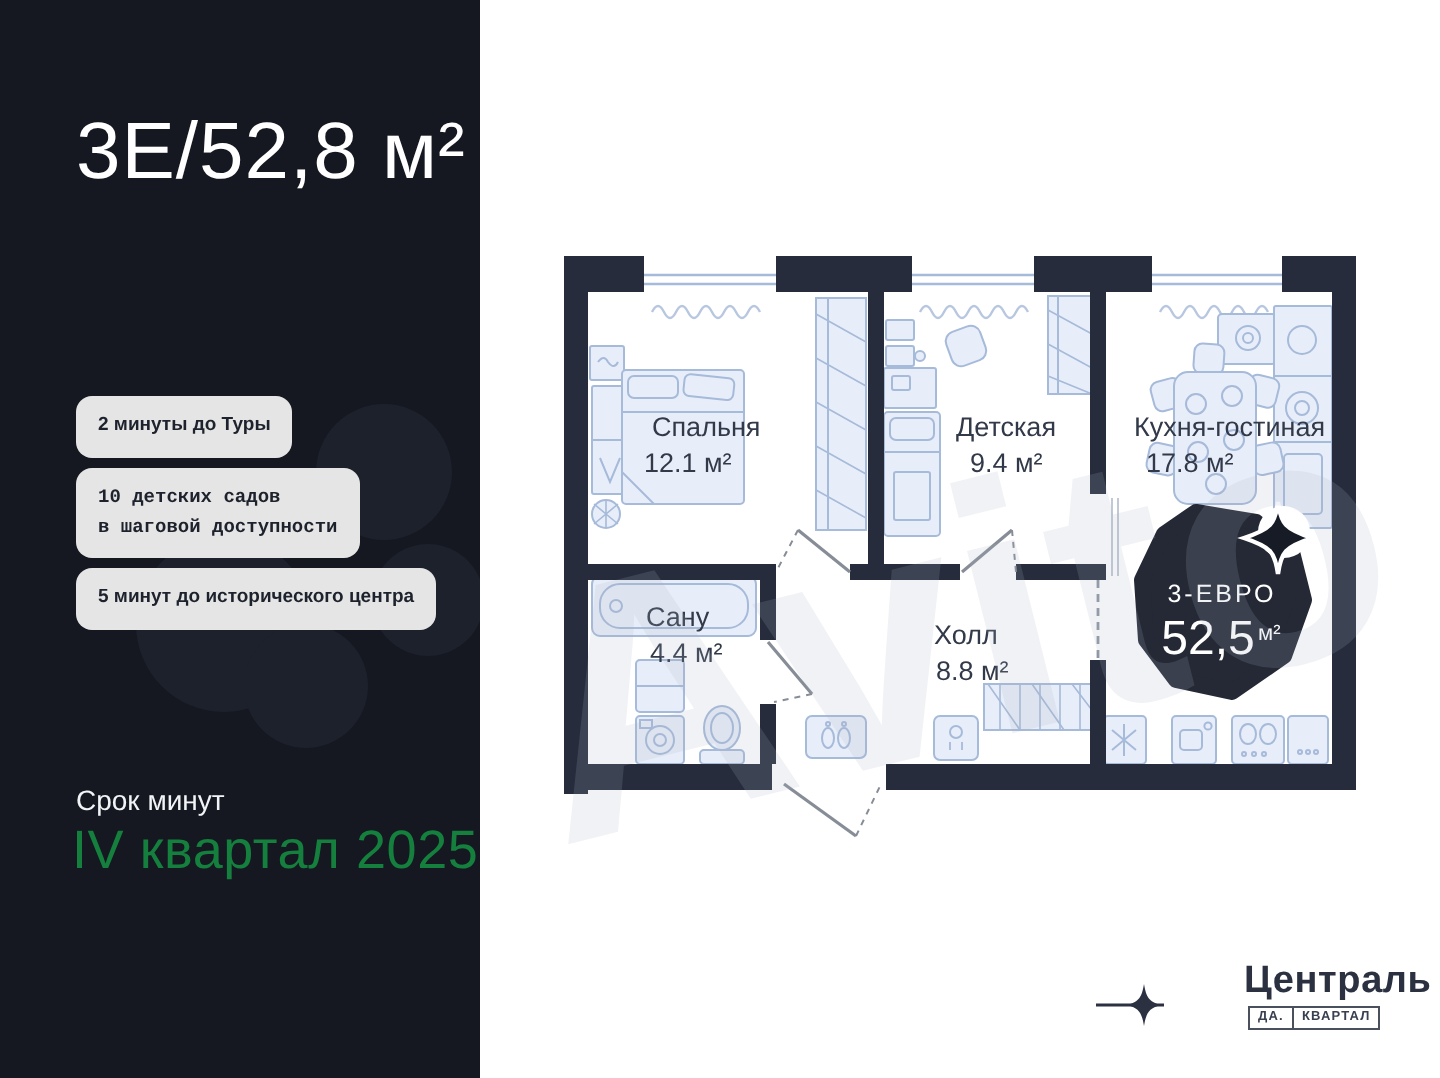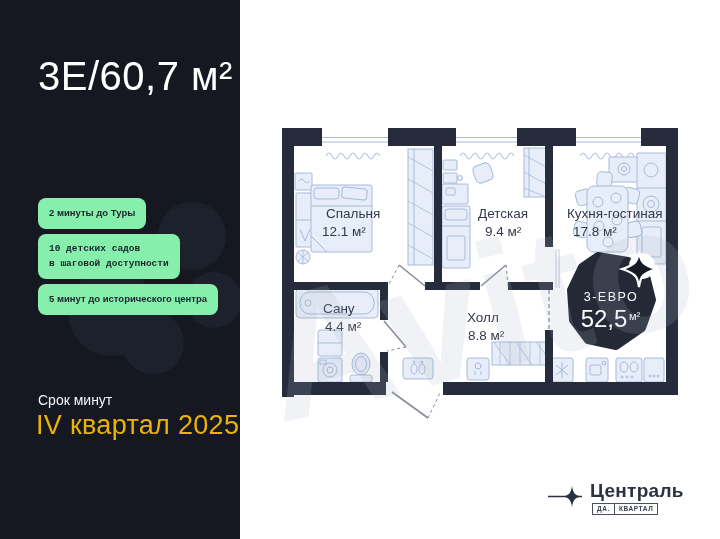--- a/index.html
+++ b/index.html
@@ -3,38 +3,38 @@
 <meta charset="utf-8">
 <style>
   html,body{margin:0;padding:0;}
   body{width:720px;height:539px;overflow:hidden;font-family:"Liberation Sans",sans-serif;}
   .stage{position:relative;width:720px;height:539px;background:#ffffff;overflow:hidden;}
 
   
   .panel{position:absolute;left:0;top:0;width:240px;height:539px;background:#151821;z-index:30;overflow:hidden;}
   .bubble{position:absolute;border-radius:50%;background:#1d212c;}
   .panel-title{position:absolute;left:38px;top:54px;font-size:40px;font-weight:500;color:#ffffff;letter-spacing:.5px;white-space:nowrap;}
-  .badge{position:absolute;left:38px;background:#86efac;color:#1d222c;border-radius:8px;
+  .badge{position:absolute;left:38px;background:#e5e5e5;color:#1d222c;border-radius:8px;
          padding:8px 11px;font-size:9.5px;font-weight:700;line-height:1.55;white-space:pre-line;}
   .deadline-label{position:absolute;left:38px;top:392px;color:#f2f4f7;font-size:14px;font-weight:500;}
-  .deadline-value{position:absolute;left:36px;top:410px;color:#eab308;font-size:27px;font-weight:500;letter-spacing:.3px;white-space:nowrap;}
+  .deadline-value{position:absolute;left:36px;top:410px;color:#15803d;font-size:27px;font-weight:500;letter-spacing:.3px;white-space:nowrap;}
 
   
   .watermark{position:absolute;left:230px;top:100px;width:495px;height:420px;display:flex;align-items:center;justify-content:center;
              transform:rotate(-14deg);font-size:178px;font-weight:700;color:#a9b4c6;opacity:.17;z-index:20;pointer-events:none;user-select:none;}
 
   
   .plan{position:absolute;left:280px;top:124px;z-index:10;}
   .room-label{font-size:13.5px;fill:#323949;}
   .badge-label{font-size:12.5px;fill:#ffffff;letter-spacing:1.5px;}
   .badge-value{font-size:24px;fill:#ffffff;font-weight:500;}
   .badge-unit{font-size:11px;fill:#ffffff;}
 
   
-  .logo{position:absolute;left:548px;top:481px;z-index:30;display:flex;align-items:flex-start;}
+  .logo{position:absolute;left:548px;top:481px;z-index:30;display:flex;align-items:flex-end;gap:32px;}
   .logo-star{margin-top:2px;}
   .logo-text{margin-left:4px;}
   .logo-brand{font-size:19px;font-weight:700;color:#2b3140;letter-spacing:.3px;line-height:1;}
   .logo-tags{display:flex;margin-top:3px;margin-left:2px;}
   .logo-tag{border:1px solid #4a505d;color:#394050;font-size:6.5px;font-weight:700;padding:1px 4px;letter-spacing:.6px;line-height:1.3;}
   .logo-tag + .logo-tag{margin-left:-1px;}
 </style>
 </head>
 <body>
 
@@ -229,21 +229,21 @@
   </svg>
 
   <div class="watermark">Avito</div>
 
   <div class="panel">
     <div class="bubble" style="left:158px;top:202px;width:68px;height:68px;"></div>
     <div class="bubble" style="left:186px;top:272px;width:56px;height:56px;"></div>
     <div class="bubble" style="left:68px;top:268px;width:88px;height:88px;"></div>
     <div class="bubble" style="left:122px;top:312px;width:62px;height:62px;"></div>
 
-    <div class="panel-title">3Е/60,7 м²</div>
+    <div class="panel-title">3Е/52,8 м²</div>
 
     <div class="badge" style="top:198px;">2 минуты до Туры</div>
     <div class="badge" style="top:234px;font-family:Liberation Mono, monospace;">10 детских садов
 в шаговой доступности</div>
     <div class="badge" style="top:284px;">5 минут до исторического центра</div>
 
     <div class="deadline-label">Срок минут</div>
     <div class="deadline-value">IV квартал 2025</div>
   </div>
 

